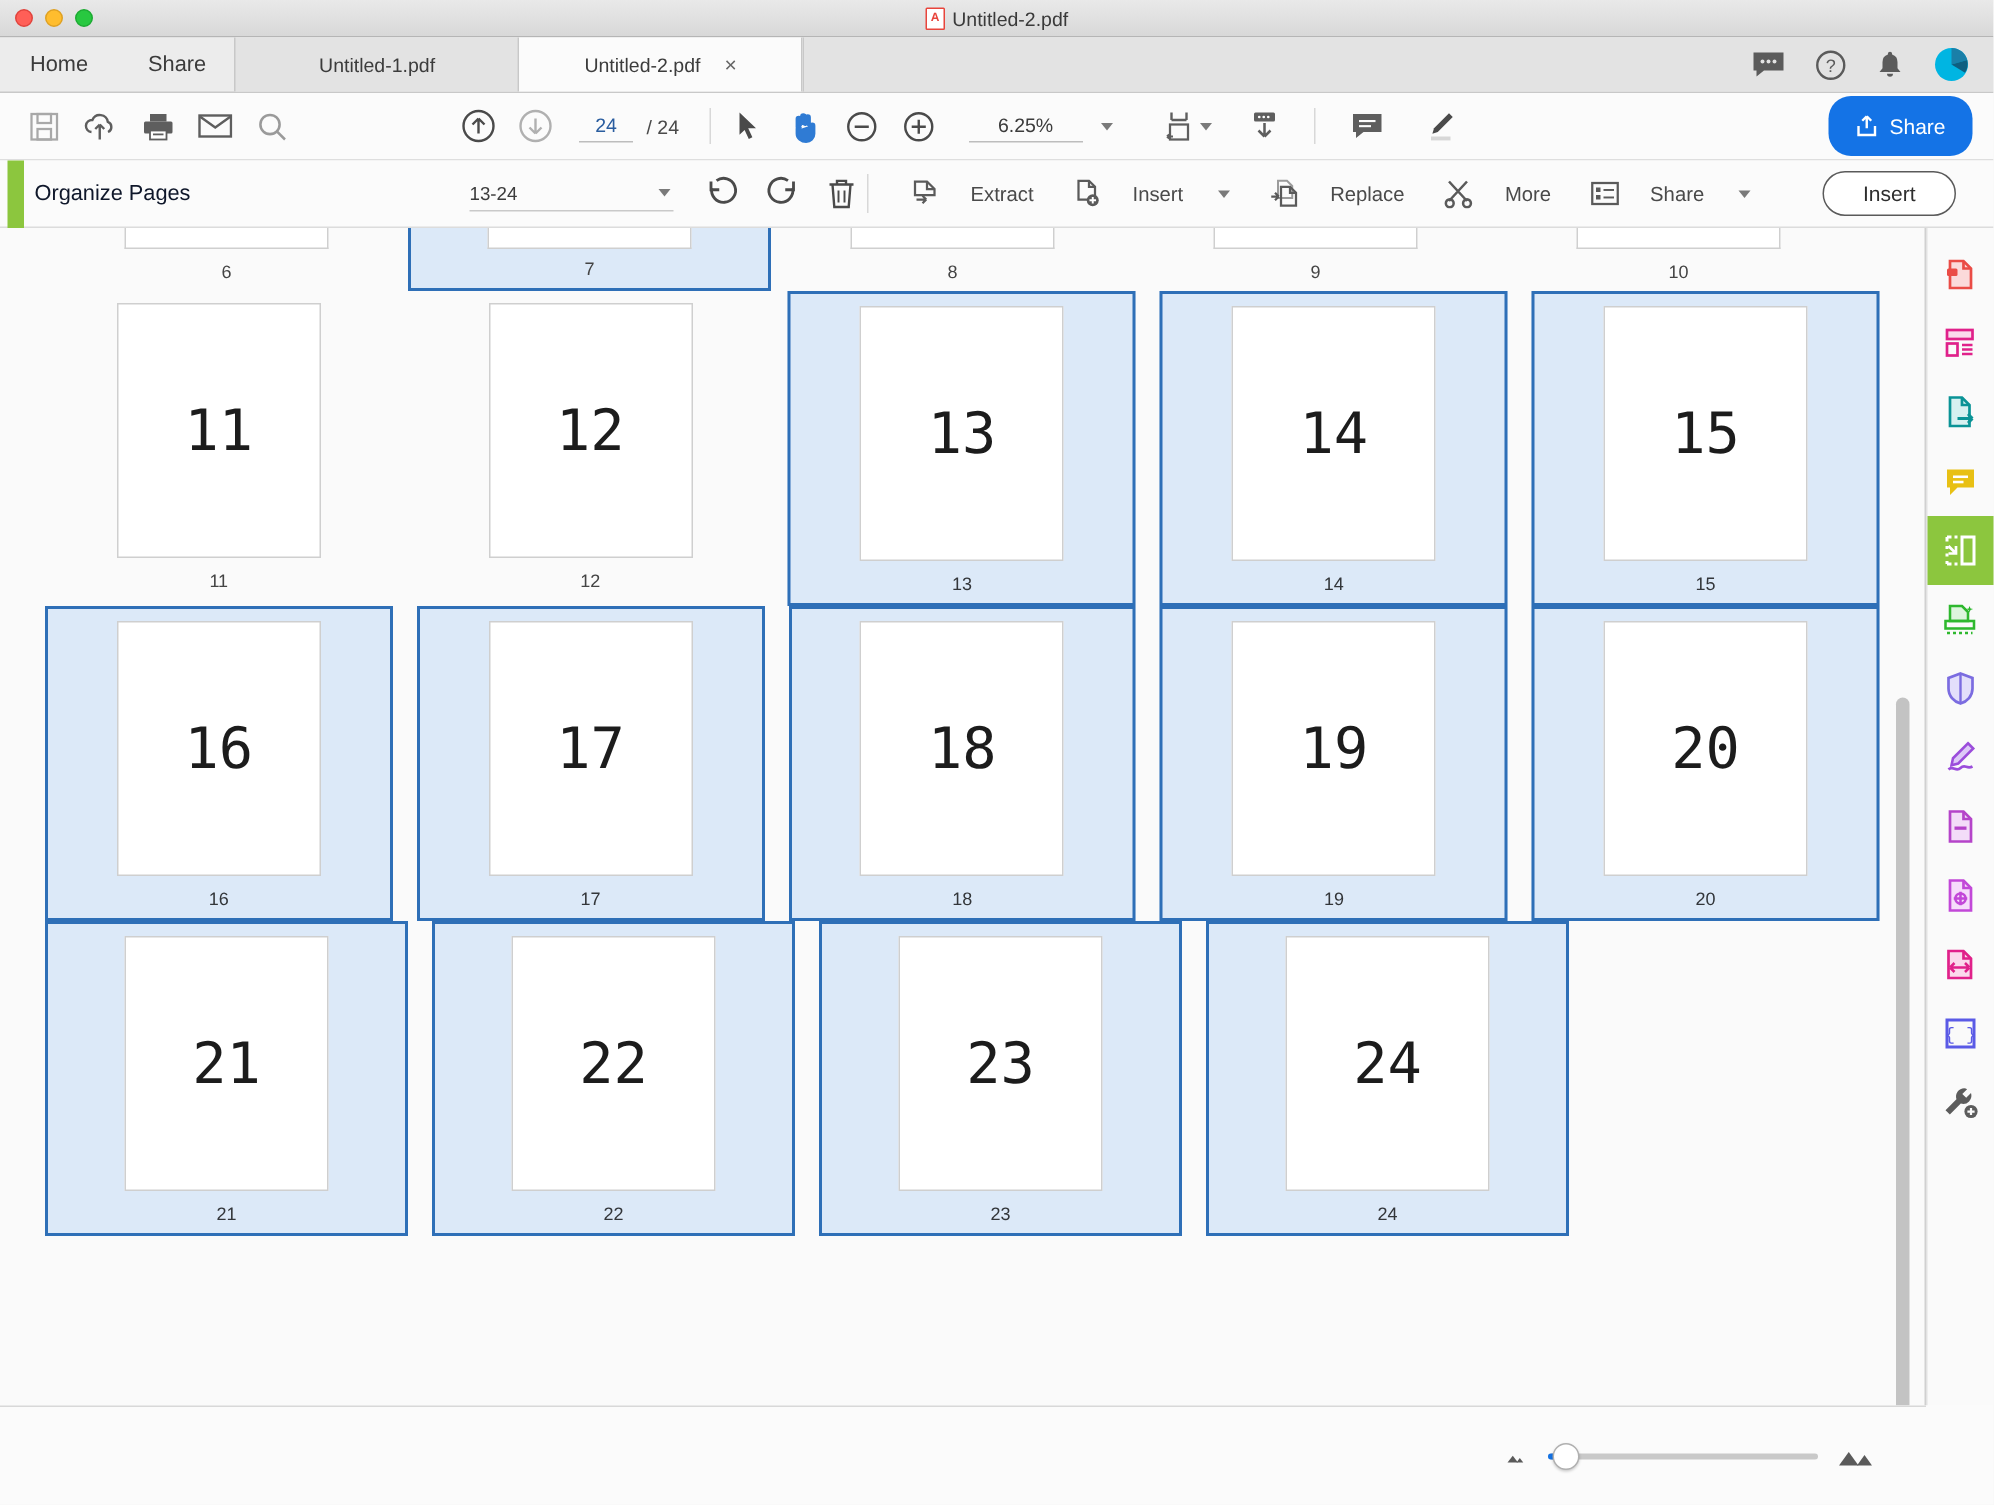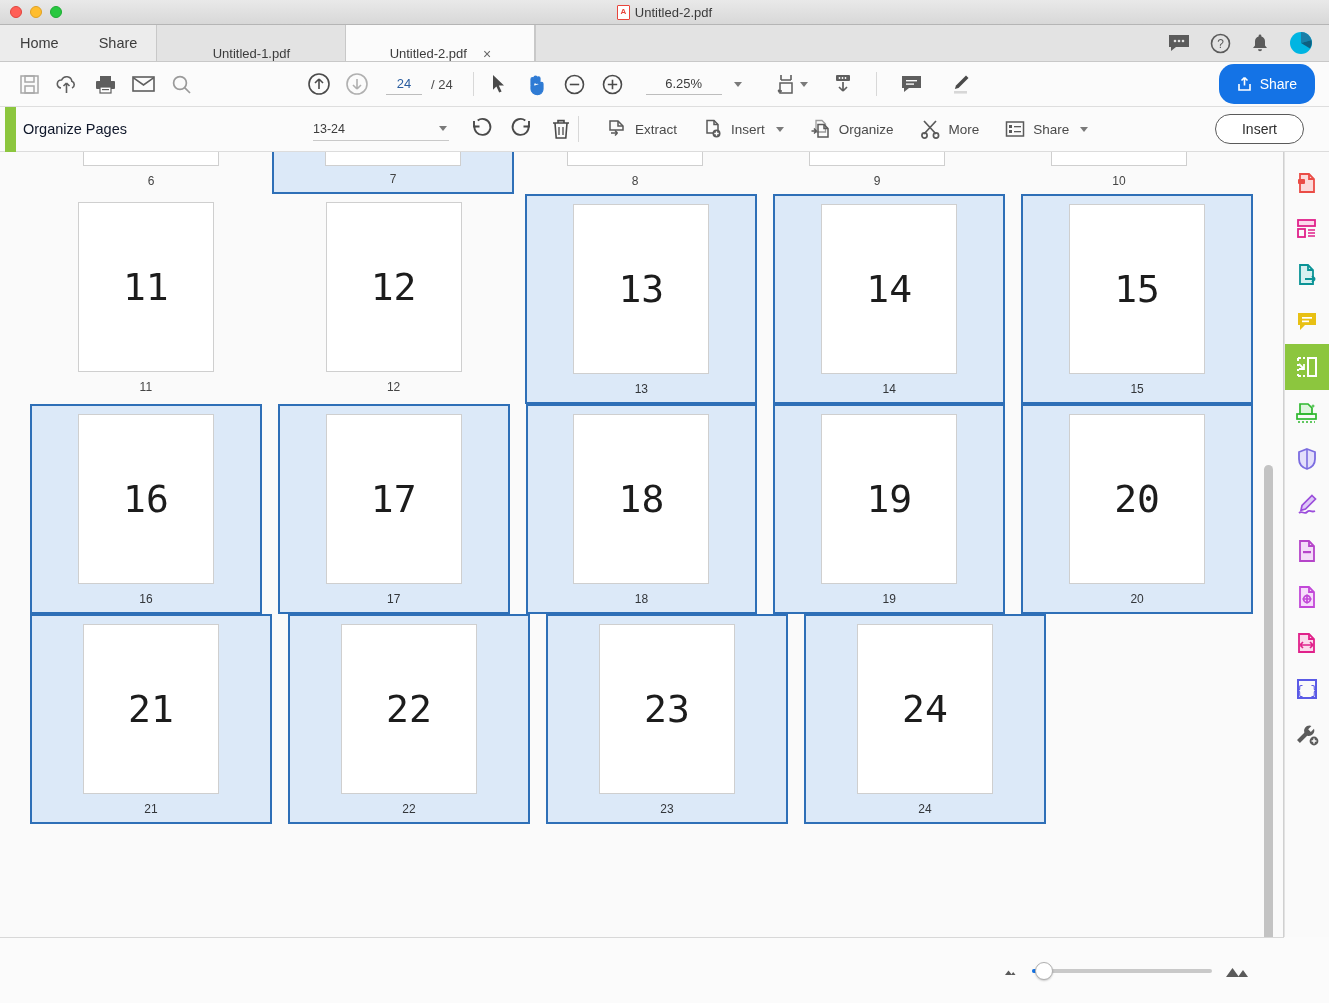--- a/index.html
+++ b/index.html
@@ -40,21 +40,21 @@
   .tabbar{
     position:absolute; left:0; top:25px; width:1329px; height:37px;
     background:#ececec; border-bottom:1px solid #c8c8c8;
     display:flex; align-items:stretch;
   }
   .navbtn{
     display:flex;align-items:center;padding:0 20px;
     font-size:14.5px;color:#3c3c3c;cursor:default;
   }
   .tab{
-    display:flex;align-items:flex-end;justify-content:center;
+    display:flex;align-items:center;justify-content:center;
     min-width:190px;padding:0 18px;font-size:13px;color:#3c3c3c;
     border-left:1px solid #c8c8c8;border-right:1px solid #c8c8c8;
     margin-left:-1px;position:relative;background:#ececec;
   }
   .tab.inactive{background:#e3e3e3;}
   .tab.active{background:#fbfbfb;}
   .tab .tclose{
     margin-left:16px;font-size:14px;color:#666;line-height:1;
   }
   .tab-filler{flex:1;background:#e3e3e3;border-left:1px solid #c8c8c8;}
@@ -102,21 +102,21 @@
   }
   .greenbar{position:absolute;left:5px;top:0;width:11px;height:45px;background:#8cc63e;}
   .org-title{margin-left:23px;font-size:14.5px;color:#0f172a;}
   .range-select{
     position:absolute;left:313px;width:136px;height:24px;
     border-bottom:1px solid #c9c9c9;display:flex;align-items:center;
     font-size:12.5px;color:#3c3c3c;
   }
   .range-select .caret{margin-left:auto;margin-right:2px;}
   .obtn{
-    height:32px;display:flex;align-items:center;gap:8px;padding:0 9px;
+    height:32px;display:flex;align-items:center;gap:20px;padding:0 9px;
     font-size:13.5px;color:#4a4a4a;
   }
   .closebtn{
     margin-left:auto;margin-right:25px;height:30px;padding:0 26px;
     border:1px solid #5a5a5a;border-radius:15px;display:flex;
     align-items:center;font-size:14px;color:#2e2e2e;background:#fff;
   }
 
   
   .content{
@@ -438,21 +438,21 @@
       </div>
       <div class="obtn">
         <span>
           <svg width="21" height="20" viewBox="0 0 21 20">
               <path d="M6 1.5h6l3.5 3.5V13H6z" fill="none" stroke="#9b9b9b" stroke-width="1.3"></path>
               <path d="M8 5.5h6l4 4V18H8z" fill="none" stroke="#5a5a5a" stroke-width="1.5"></path>
               <path d="M14 5.5v4h4" fill="none" stroke="#5a5a5a" stroke-width="1.5"></path>
               <path d="M1.5 12h5M6.5 12L4 9.5M6.5 12L4 14.5" fill="none" stroke="#5a5a5a" stroke-width="1.5"></path>
             </svg>
         </span>
-        <span>Organize</span>
+        <span>Replace</span>
       </div>
       <div class="obtn">
         <span>
           <svg width="21" height="20" viewBox="0 0 21 20">
               <path d="M4 2l12 13M16 2L4 15" stroke="#5a5a5a" stroke-width="1.7" fill="none"></path>
               <circle cx="4.5" cy="16.5" r="2.6" fill="none" stroke="#5a5a5a" stroke-width="1.7"></circle>
               <circle cx="16" cy="16.5" r="2.6" fill="none" stroke="#5a5a5a" stroke-width="1.7"></circle>
             </svg>
         </span>
         <span>More</span>

